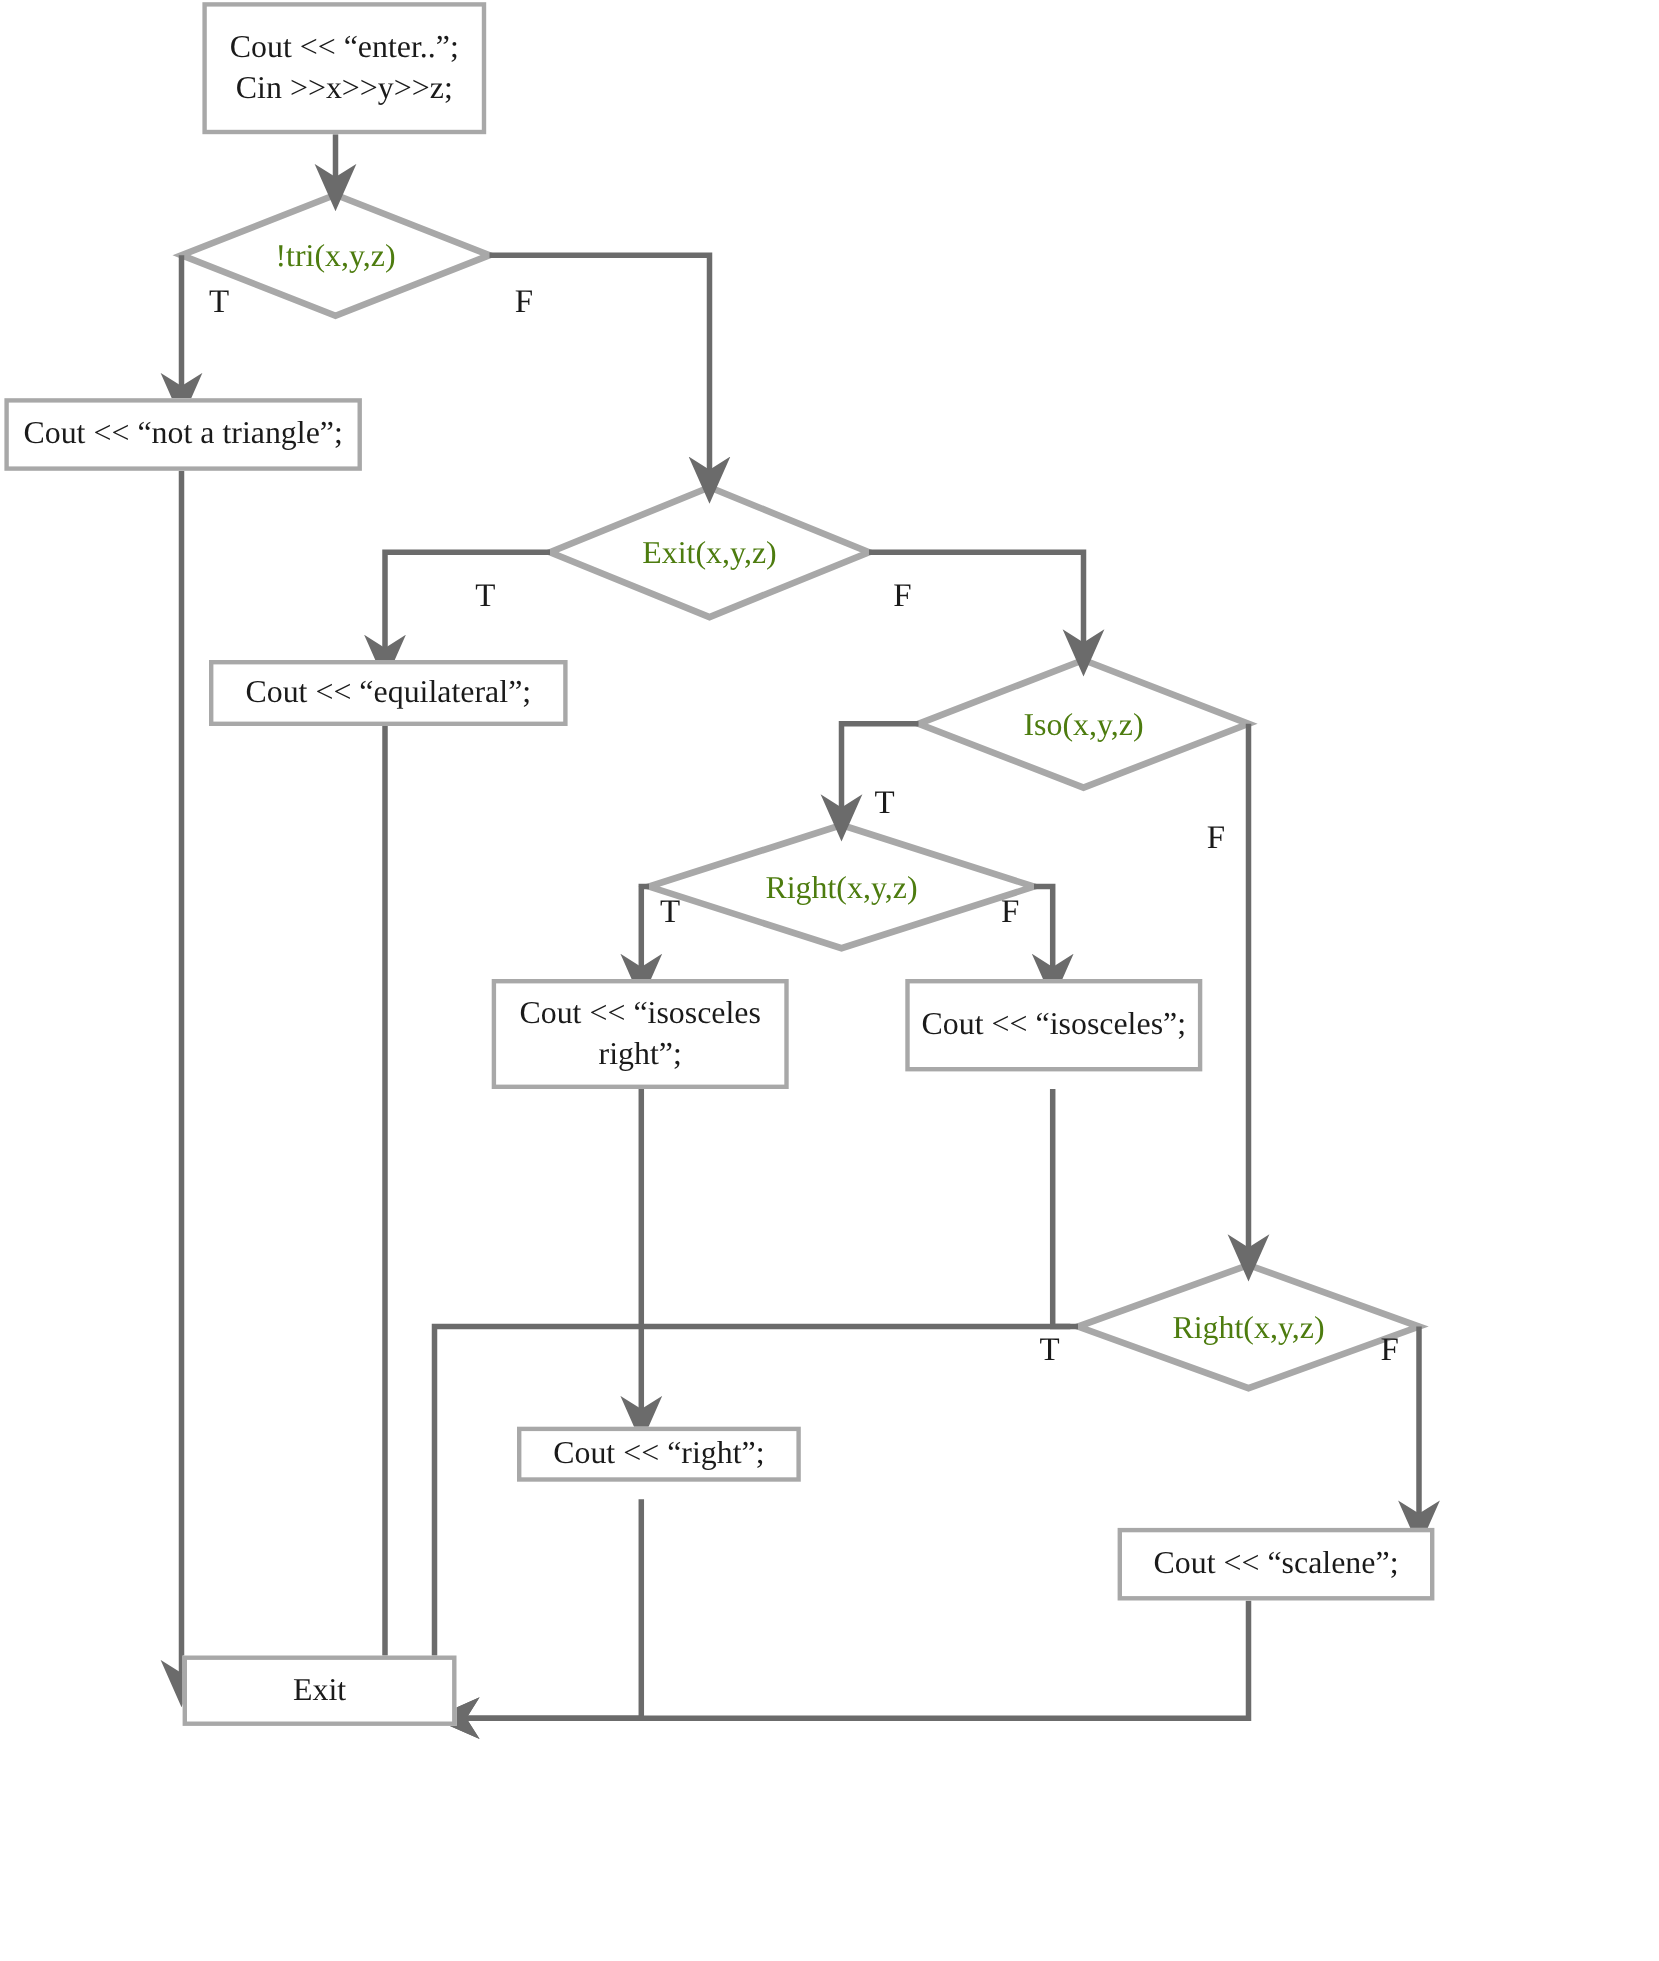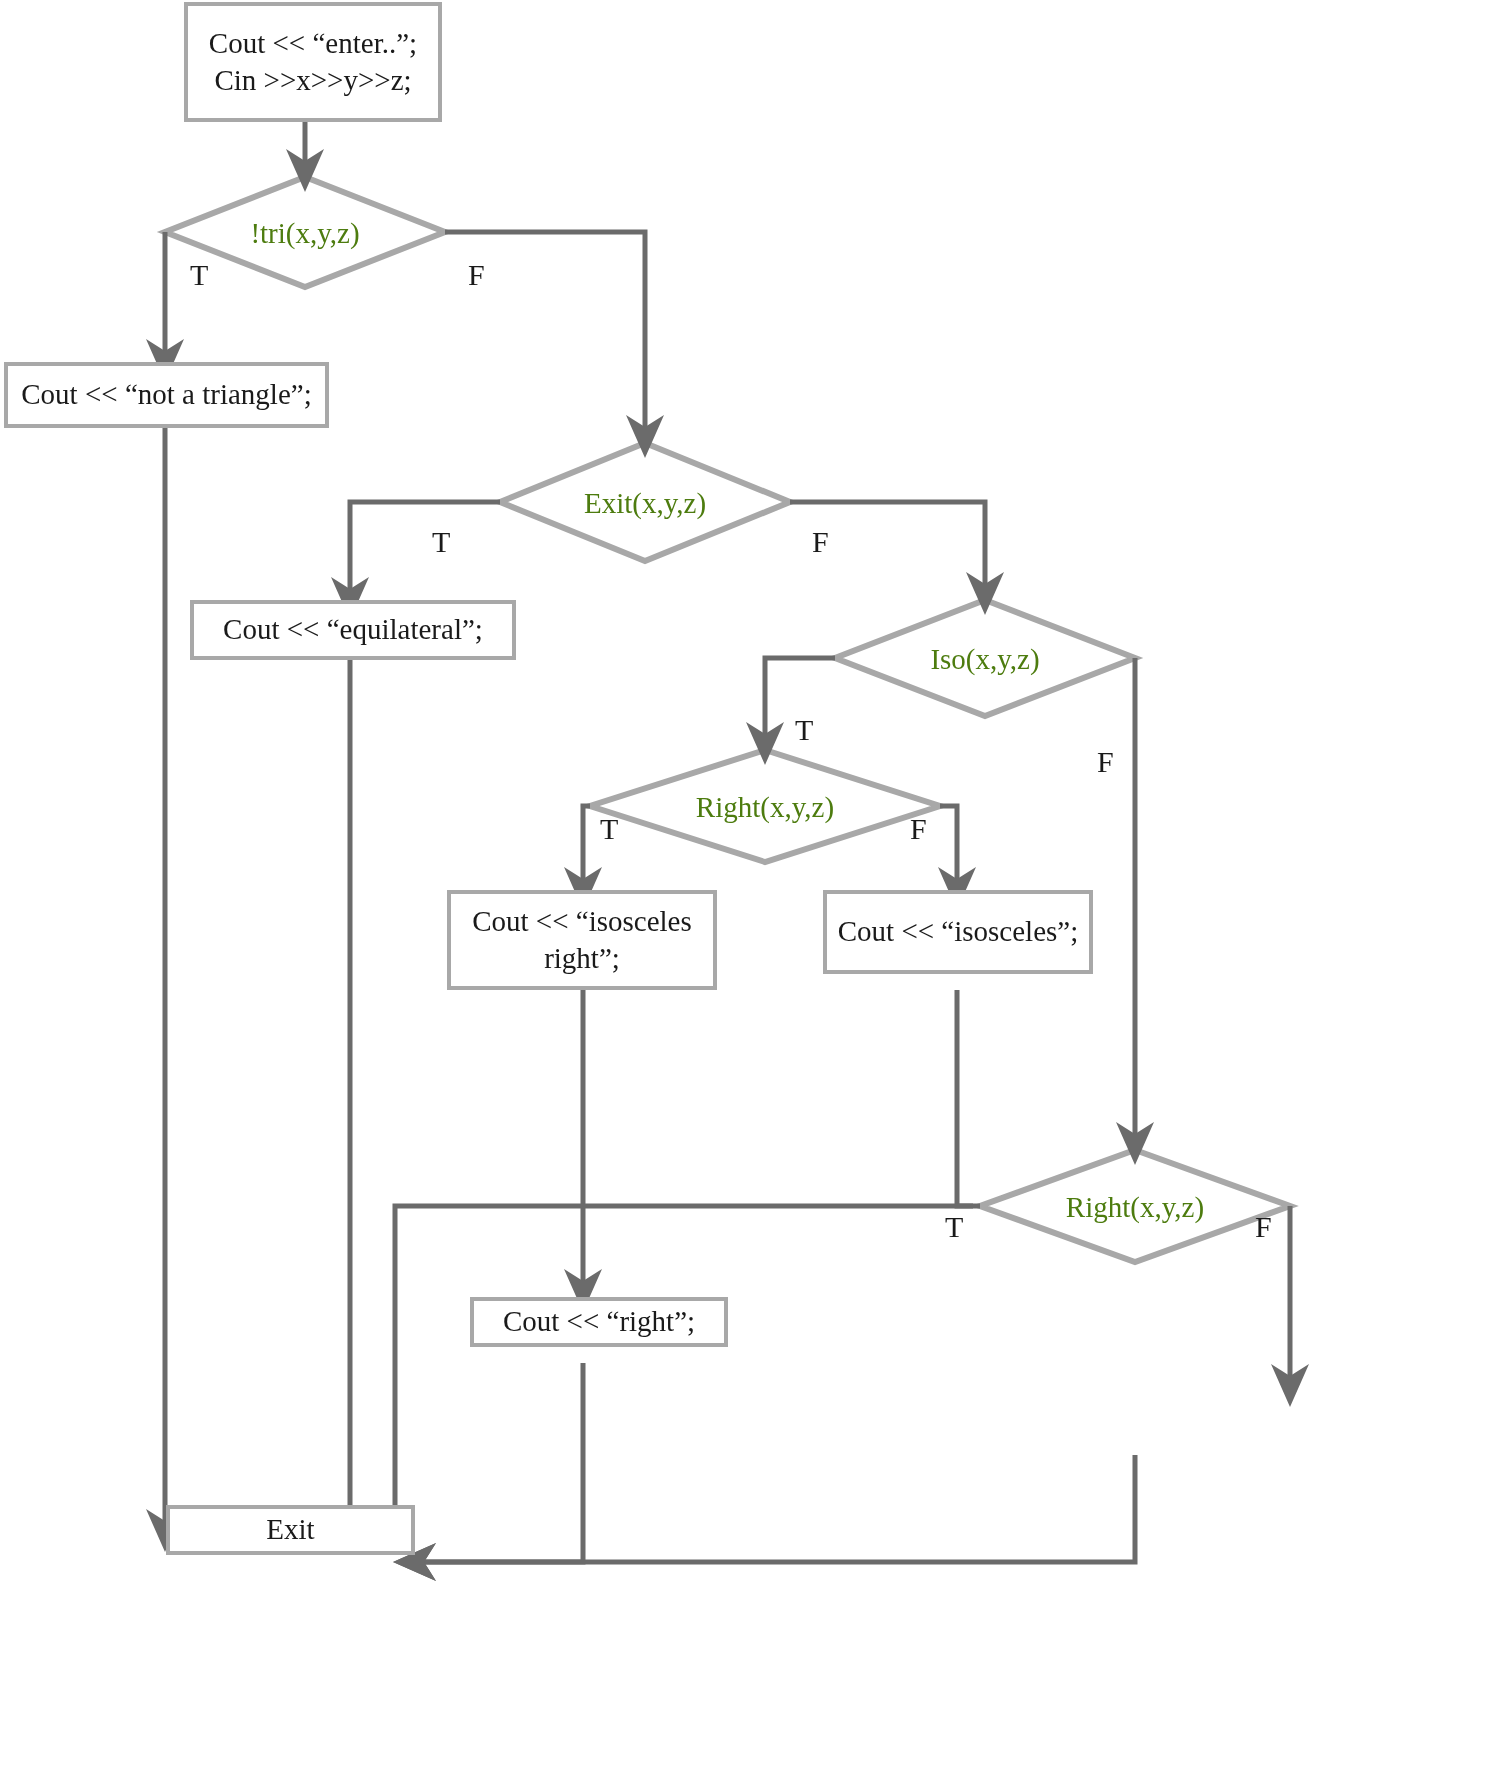--- a/index.html
+++ b/index.html
@@ -141,22 +141,25 @@
   </div>
 
   <div class="node process" style="left:823px; top:890px; width:270px; height:84px;">
     <span>Cout &lt;&lt; “isosceles”;</span>
   </div>
 
   <div class="node process" style="left:470px; top:1297px; width:258px; height:50px;">
     <span>Cout &lt;&lt; “right”;</span>
   </div>
 
-
-  <div class="node process" style="left:166px; top:1505px; width:249px; height:50px;">
+  <div class="node process" style="left:1016px; top:1389px; width:288px; height:66px;">
+    <span>Cout &lt;&lt; “scalene”;</span>
+  </div>
+
+  <div class="node process" style="left:166px; top:1505px; width:249px; height:64px;">
     <span>Exit</span>
   </div>
 
   <div class="decision-label" style="left:205px; top:217px; width:200px;">
     <span>!tri(x,y,z)</span>
   </div>
 
   <div class="decision-label" style="left:545px; top:487px; width:200px;">
     <span>Exit(x,y,z)</span>
   </div>

